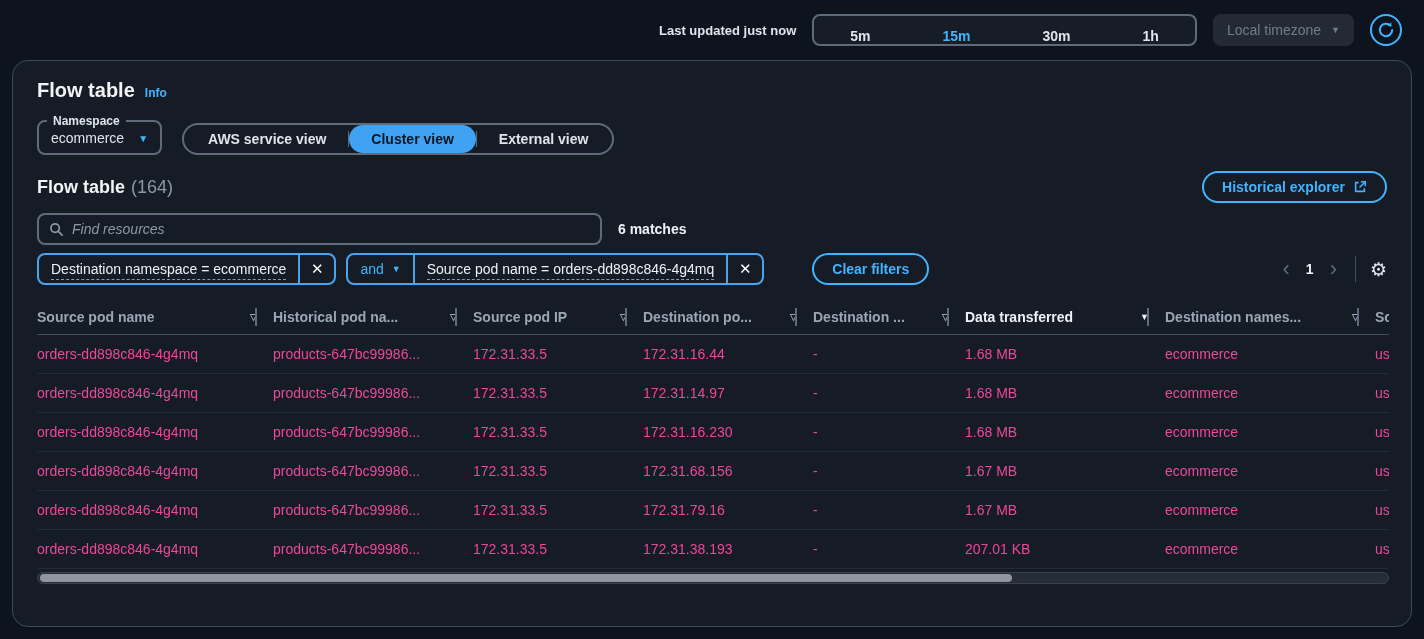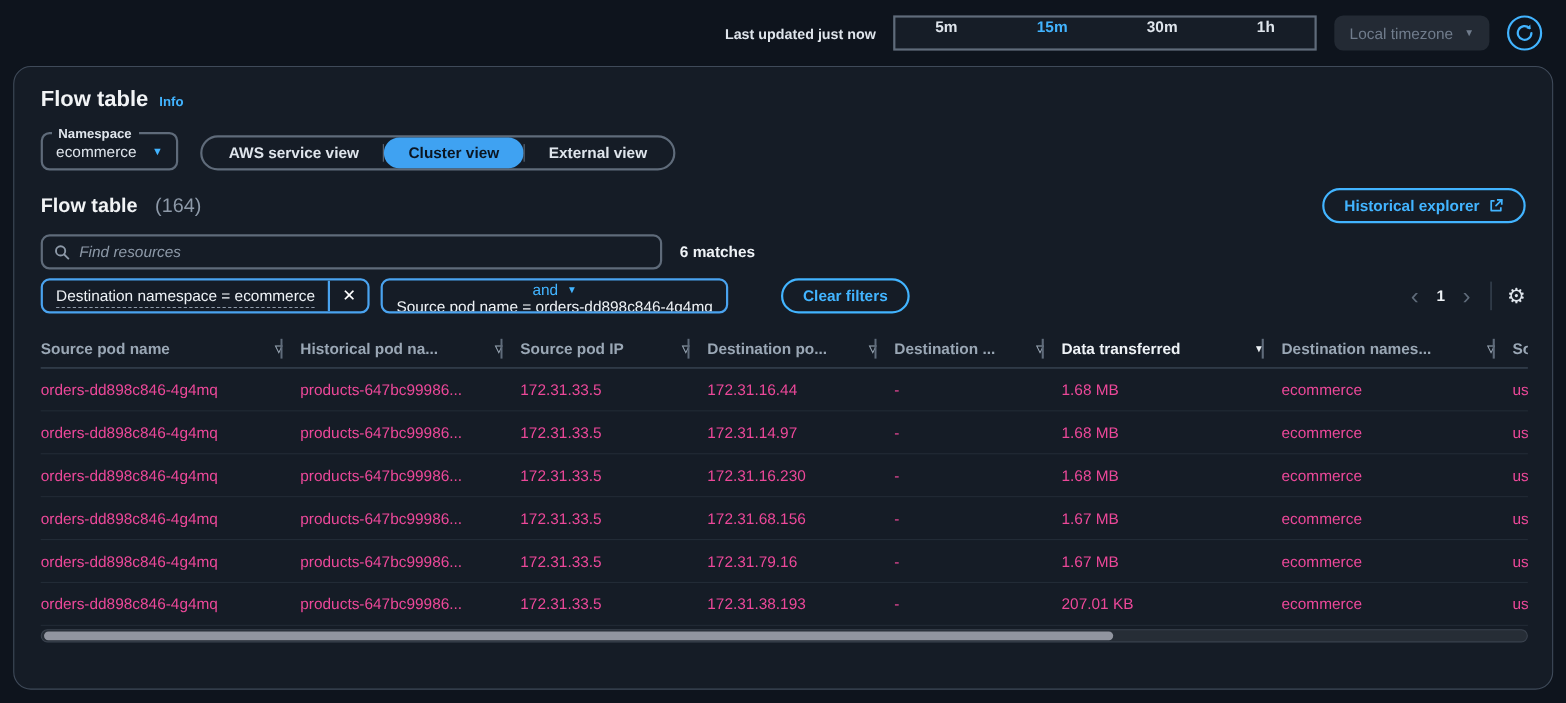--- a/index.html
+++ b/index.html
@@ -12,22 +12,22 @@
   }
 
   
   .topbar {
     height:60px;
     display:flex; align-items:center; justify-content:flex-end;
     gap:16px; padding:0 22px;
   }
   .last-updated { font-size:13px; font-weight:bold; color:#dfe5ec; }
   .time-seg {
-    display:flex; align-items:flex-start;
-    border:2px solid #5f6b7a; border-radius:0; overflow:hidden;
+    display:flex; align-items:flex-end;
+    border:2px solid #5f6b7a; border-radius:8px; overflow:hidden;
     height:32px; background:#161d27;
   }
   .time-seg .seg {
     padding:0 36px; display:flex; align-items:center;
     font-weight:bold; color:#dfe5ec; cursor:pointer;
   }
   .time-seg .seg.active { color:#42b4ff; }
   .tz-select {
     height:32px; display:flex; align-items:center; gap:10px;
     background:#232a34; border-radius:8px; padding:0 14px;
@@ -69,21 +69,21 @@
   }
   .view-seg .vseg {
     height:28px; display:flex; align-items:center; padding:0 22px;
     font-weight:bold; color:#dfe5ec; border-radius:14px; cursor:pointer; white-space:nowrap;
   }
   .view-seg .vseg.active { background:#3fa2f2; color:#0b1521; }
   .view-seg .vdiv { width:1px; height:16px; background:#5f6b7a; }
 
   .section-row { display:flex; align-items:center; justify-content:space-between; margin-top:16px; }
   .section-title { font-size:18px; font-weight:bold; color:#f1f3f5; }
-  .section-count { font-size:18px; color:#8d99a8; font-weight:normal; margin-left:16px; }
+  .section-count { font-size:18px; color:#8d99a8; font-weight:normal; margin-left:6px; }
 
   .btn-outline {
     display:flex; align-items:center; gap:8px;
     height:32px; padding:0 18px;
     border:2px solid #42b4ff; border-radius:16px;
     background:transparent; color:#42b4ff; font-weight:bold; font-size:14px;
     cursor:pointer; font-family:inherit;
   }
 
   .search-row { display:flex; align-items:center; margin-top:10px; }
@@ -98,21 +98,21 @@
     color:#dfe5ec; font-size:14px; font-family:inherit; font-style:italic;
   }
   .search-box input::placeholder { color:#8d99a8; font-style:italic; }
   .matches { font-weight:bold; color:#eef2f6; margin-left:16px; }
 
   .filter-row { display:flex; align-items:center; margin-top:8px; }
   .token {
     display:flex; align-items:center; height:32px;
     border:2px solid #4aa3ef; border-radius:8px; overflow:hidden;
   }
-  .token + .token { margin-left:10px;flex-direction:column; }
+  .token + .token { margin-left:10px; }
   .token .t-text {
     padding:0 12px; color:#eef2f6; white-space:nowrap;
   }
   .token .t-text .dashed { border-bottom:1px dashed #8d99a8; padding-bottom:2px; }
   .token .t-div { width:2px; align-self:stretch; background:#4aa3ef; }
   .token .t-op {
     display:flex; align-items:center; gap:8px; padding:0 12px;
     color:#42b4ff; cursor:pointer; white-space:nowrap;
   }
   .token .t-op .caret { font-size:9px; }

